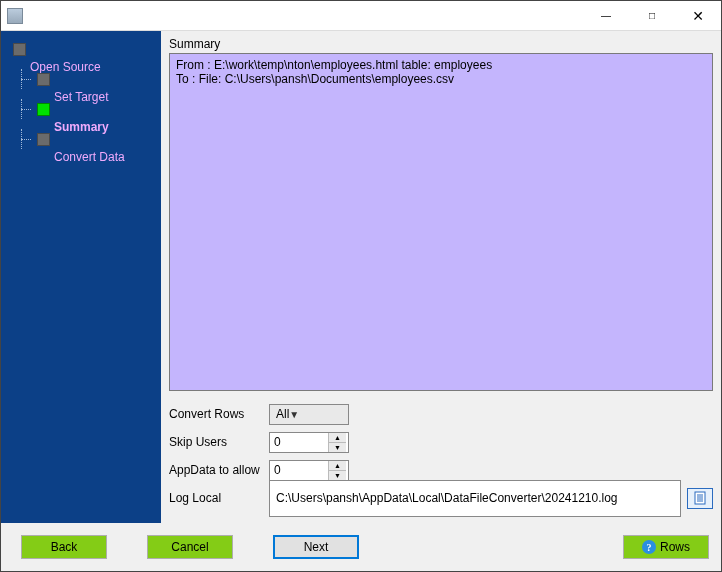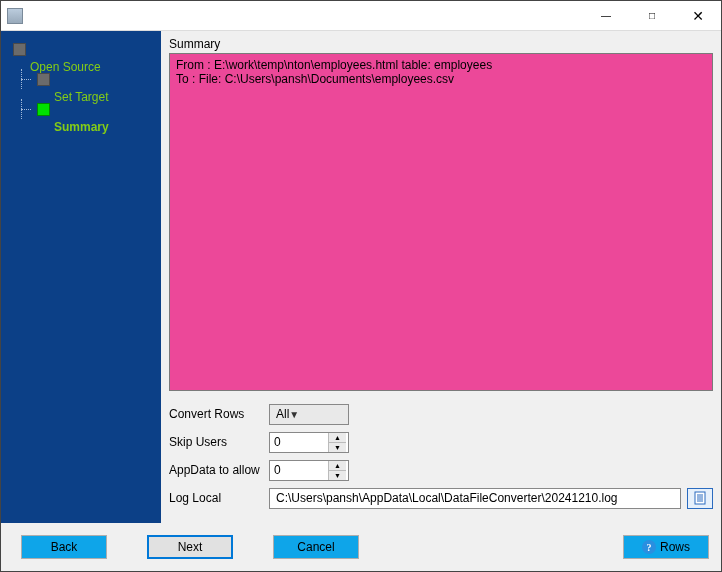--- a/index.html
+++ b/index.html
@@ -65,33 +65,33 @@
     background: #6b6b6b;
     border: 1px solid #4a4a4a;
     margin-right: 4px;
     flex-shrink: 0;
   }
   .box.active {
     background: #00e000;
     border-color: #008800;
   }
   .step.active .step-label { font-weight: bold; }
-  .step-label { color: #84cc16; margin-top: 36px; }
+  .step-label { color: #f0abfc; margin-top: 36px; }
 
   .main {
     flex: 1;
     display: flex; flex-direction: column;
     padding: 6px 8px 8px 8px;
     min-width: 0;
     background: #f0f0f0;
   }
   .section-label { margin-bottom: 2px; }
   .summary-box {
     flex: 1;
-    background: #ec4899;
+    background: #c4b5fd;
     border: 1px solid #7a7a7a;
     padding: 4px 6px;
     overflow: auto;
     white-space: pre;
     font-size: 12px;
     min-height: 0;
   }
 
   .form-area {
     margin-top: 12px;
@@ -127,21 +127,21 @@
     display: flex; flex-direction: column;
     background: #eaeaea;
   }
   .spinbtns div {
     flex: 1; display: flex; align-items: center; justify-content: center;
     font-size: 7px; line-height: 1; cursor: pointer;
   }
   .spinbtns div:first-child { border-bottom: 1px solid #bbb; }
   .textin {
     flex: 1;
-    height: 21px;
+    height: 37px;
     border: 1px solid #888;
     background: #fff;
     padding: 0 6px;
     font-size: 12px; font-family: inherit;
     outline: none;
   }
   .browse-btn {
     width: 26px; height: 21px;
     margin-left: 6px;
     border: 1px solid #2a6bbf;
@@ -152,21 +152,21 @@
 
   .footer {
     height: 48px;
     background: #f0f0f0;
     display: flex; align-items: center;
     padding: 0 12px 0 20px;
     gap: 40px;
   }
   .btn {
     min-width: 86px; height: 24px;
-    background: #0ea5e9;
+    background: #84cc16;
     border: 1px solid #adadad;
     display: flex; align-items: center; justify-content: center;
     font-size: 12px; font-family: inherit;
     cursor: pointer;
     gap: 4px;
   }
   .btn.primary {
     border: 2px solid #0078d7;
     background: #e1e1e1;
   }
@@ -199,20 +199,24 @@
           <span class="box"></span>
           <span class="step-label">Open Source</span>
         </div>
         <div class="step">
           <span class="box"></span>
           <span class="step-label">Set Target</span>
         </div>
         <div class="step active">
           <span class="box active"></span>
           <span class="step-label">Summary</span>
+        </div>
+        <div class="step">
+          <span class="box"></span>
+          <span class="step-label">Convert Data</span>
         </div>
       </div>
     </div>
 
     <div class="main">
       <div class="section-label">Summary</div>
       <div class="summary-box">From : E:\work\temp\nton\employees.html table: employees
 To : File: C:\Users\pansh\Documents\employees.csv</div>
 
       <div class="form-area">
@@ -255,22 +259,22 @@
               <line x1="4" y1="10" x2="10" y2="10" stroke="#2a6bbf" stroke-width="1"></line>
             </svg>
           </div>
         </div>
       </div>
     </div>
   </div>
 
   <div class="footer">
     <button class="btn">Back</button>
+    <button class="btn">Cancel</button>
     <button class="btn primary">Next</button>
-    <button class="btn">Cancel</button>
     <div class="spacer"></div>
     <button class="btn">
       <span class="help-icon">?</span>
       <span>Rows</span>
     </button>
   </div>
 
 </div>
 
 </body></html>

